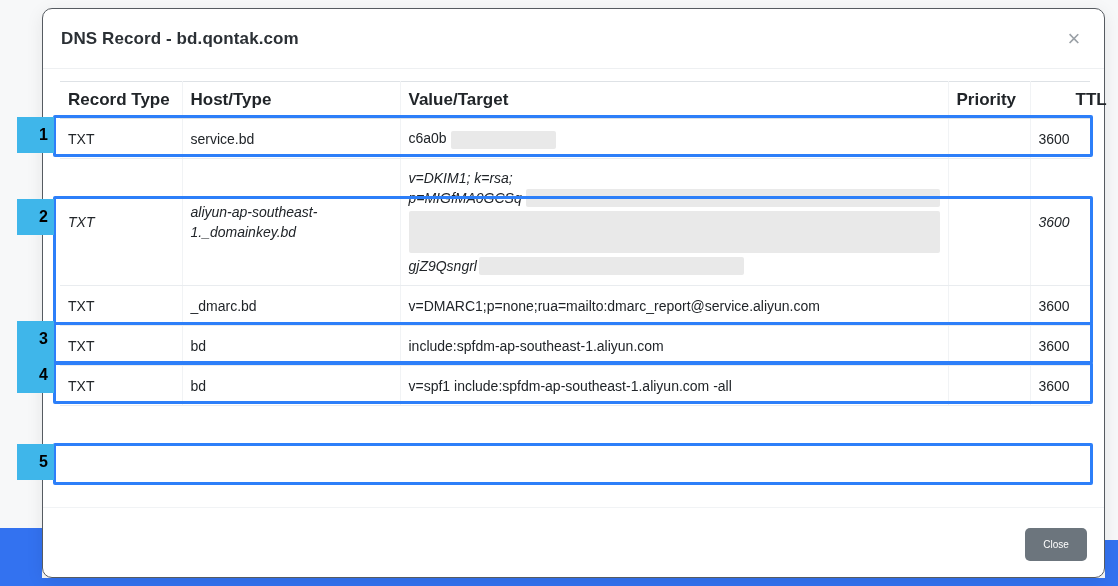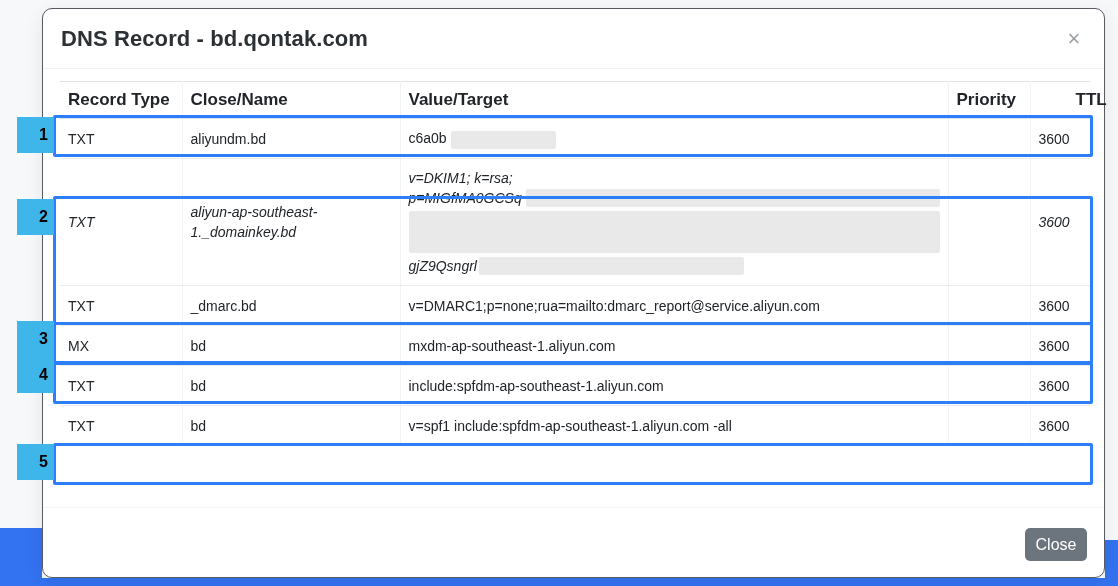--- a/index.html
+++ b/index.html
@@ -20,21 +20,21 @@
   
   .modal {
     position:absolute; left:42px; top:8px; width:1063px; height:570px;
     background:#ffffff; border:1px solid #565b61; border-radius:10px;
     box-shadow:0 4px 18px rgba(0,0,0,.08);
   }
   .modal-header {
     position:relative; height:60px; border-bottom:1px solid #eef0f2;
     display:flex; align-items:center; padding:0 18px;
   }
-  .modal-title { font-size:22px; font-weight:600; color:#2b3035; letter-spacing:.1px; }
+  .modal-title { font-size:17px; font-weight:600; color:#2b3035; letter-spacing:.1px; }
   .x-close {
     position:absolute; right:16px; top:16px; width:28px; height:28px;
     display:flex; align-items:center; justify-content:center;
     color:#9aa0a6; font-size:22px; font-weight:300; cursor:pointer; line-height:1;
     background:none; border:none; font-family:"Liberation Sans", sans-serif;
   }
 
   
   table.dns {
     border-collapse:collapse; table-layout:fixed;
@@ -69,21 +69,21 @@
   .redact-tail { width:265px; margin-left:2px; }
   .vline { display:flex; align-items:center; }
 
   
   .modal-footer {
     position:absolute; left:0; right:0; bottom:0; height:70px;
     border-top:1px solid #f1f3f5; border-radius:0 0 10px 10px;
   }
   .close-btn {
     position:absolute; right:17px; top:20px; width:62px; height:33px;
-    background:#6c757d; color:#ffffff; font-size:16px; font-family:"Liberation Sans", sans-serif;
+    background:#6c757d; color:#ffffff; font-size:10px; font-family:"Liberation Sans", sans-serif;
     border:none; border-radius:5px; cursor:pointer;
   }
 
   
   .hl {
     position:absolute; left:53px; width:1040px;
     border:3px solid #2d7ff9; border-radius:2px; pointer-events:none;
   }
   .hl1 { top:115px; height:42px; }
   .hl2 { top:196px; height:129px; }
@@ -116,30 +116,30 @@
     <colgroup>
       <col class="col-type">
         <col class="col-host">
         <col class="col-value">
         <col class="col-prio">
         <col class="col-ttl">
     </colgroup>
     <thead>
       <tr>
         <th>Record Type</th>
-        <th>Close/Name</th>
+        <th>Host/Type</th>
         <th>Value/Target</th>
         <th>Priority</th>
         <th>TTL</th>
       </tr>
     </thead>
     <tbody>
       <tr class="r-std">
         <td>TXT</td>
-        <td>aliyundm.bd</td>
+        <td>service.bd</td>
         <td>
           <span>c6a0b</span><span class="redact redact-inline-sm"></span>
         </td>
         <td></td>
         <td>3600</td>
       </tr>
       <tr class="r-tall">
         <td>TXT</td>
         <td>aliyun-ap-southeast-1._domainkey.bd</td>
         <td>
@@ -158,27 +158,20 @@
         <td>3600</td>
       </tr>
       <tr class="r-std">
         <td>TXT</td>
         <td>_dmarc.bd</td>
         <td>v=DMARC1;p=none;rua=mailto:dmarc_report@service.aliyun.com</td>
         <td></td>
         <td>3600</td>
       </tr>
       <tr class="r-std">
-        <td>MX</td>
-        <td>bd</td>
-        <td>mxdm-ap-southeast-1.aliyun.com</td>
-        <td></td>
-        <td>3600</td>
-      </tr>
-      <tr class="r-std">
         <td>TXT</td>
         <td>bd</td>
         <td>include:spfdm-ap-southeast-1.aliyun.com</td>
         <td></td>
         <td>3600</td>
       </tr>
       <tr class="r-std">
         <td>TXT</td>
         <td>bd</td>
         <td>v=spf1 include:spfdm-ap-southeast-1.aliyun.com -all</td>

